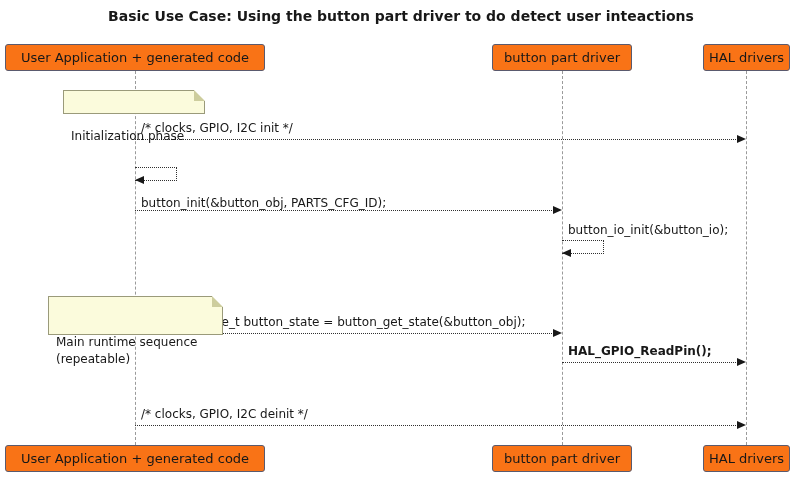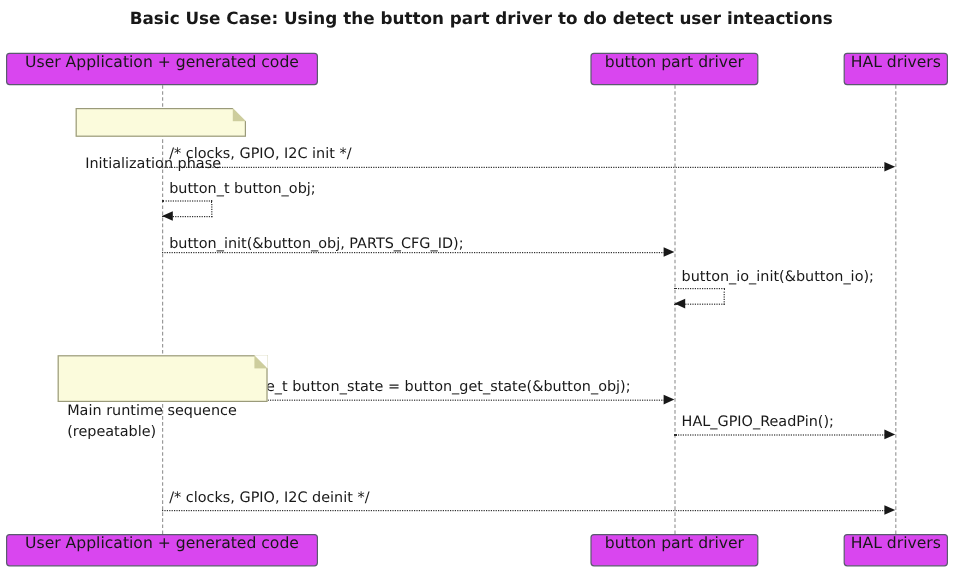--- a/index.html
+++ b/index.html
@@ -14,27 +14,27 @@
   }
   .title {
     position: absolute;
     left: 0; top: 8px; width: 802px;
     text-align: center;
     font-size: 14px;
     font-weight: bold;
   }
   .participant {
     position: absolute;
-    background: #d946ef;
+    background: #f97316;
     border: 1px solid #5a5a6e;
     border-radius: 3px;
     font-size: 13px;
     text-align: center;
     display: flex;
-    align-items: flex-start;
+    align-items: center;
     justify-content: center;
     box-sizing: border-box;
     z-index: 3;
   }
   .lifeline {
     position: absolute;
     width: 0;
     border-left: 1px dashed #9a9a9a;
     z-index: 1;
   }
@@ -117,21 +117,20 @@
 
   <div class="note" style="left:63px; top:90px; width:142px; height:24px;">
     <div class="fold"></div>
     <span>Initialization phase</span>
   </div>
 
   <div class="msg-label" style="left:141px; top:121px;">/* clocks, GPIO, I2C init */</div>
   <div class="msg-line" style="left:135px; top:139px; width:603px;"></div>
   <div class="arrow-right" style="left:737px; top:135px;"></div>
 
-  <div class="msg-label" style="left:141px; top:150px;">button_t button_obj;</div>
   <div class="self-loop" style="left:135px; top:167px; width:42px; height:14px;"></div>
   <div class="arrow-left" style="left:135px; top:176px;"></div>
 
   <div class="msg-label" style="left:141px; top:196px;">button_init(&amp;button_obj, PARTS_CFG_ID);</div>
   <div class="msg-line" style="left:135px; top:210px; width:419px;"></div>
   <div class="arrow-right" style="left:553px; top:206px;"></div>
 
   <div class="msg-label" style="left:568px; top:223px;">button_io_init(&amp;button_io);</div>
   <div class="self-loop" style="left:562px; top:240px; width:42px; height:14px;"></div>
   <div class="arrow-left" style="left:562px; top:249px;"></div>
@@ -139,21 +138,21 @@
   <div class="note" style="left:48px; top:267px; width:175px; height:39px;margin-top:29px;">
     <div class="fold"></div>
     <span>Main runtime sequence
 (repeatable)</span>
   </div>
 
   <div class="msg-label" style="left:141px; top:315px;margin-left:12px;">button_state_t button_state = button_get_state(&amp;button_obj);</div>
   <div class="msg-line" style="left:135px; top:333px; width:419px;"></div>
   <div class="arrow-right" style="left:553px; top:329px;"></div>
 
-  <div class="msg-label" style="left:568px; top:344px;">HAL_GPIO_ReadPin();</div>
+  <div class="msg-label" style="left:568px; top:344px;font-weight:bold;">HAL_GPIO_ReadPin();</div>
   <div class="msg-line" style="left:562px; top:362px; width:176px;"></div>
   <div class="arrow-right" style="left:737px; top:358px;"></div>
 
 
   <div class="msg-label" style="left:141px; top:407px;">/* clocks, GPIO, I2C deinit */</div>
   <div class="msg-line" style="left:135px; top:425px; width:603px;"></div>
   <div class="arrow-right" style="left:737px; top:421px;"></div>
 
   <div class="participant" style="left:5px; top:445px; width:260px; height:27px;">
     <span>User Application + generated code</span>

